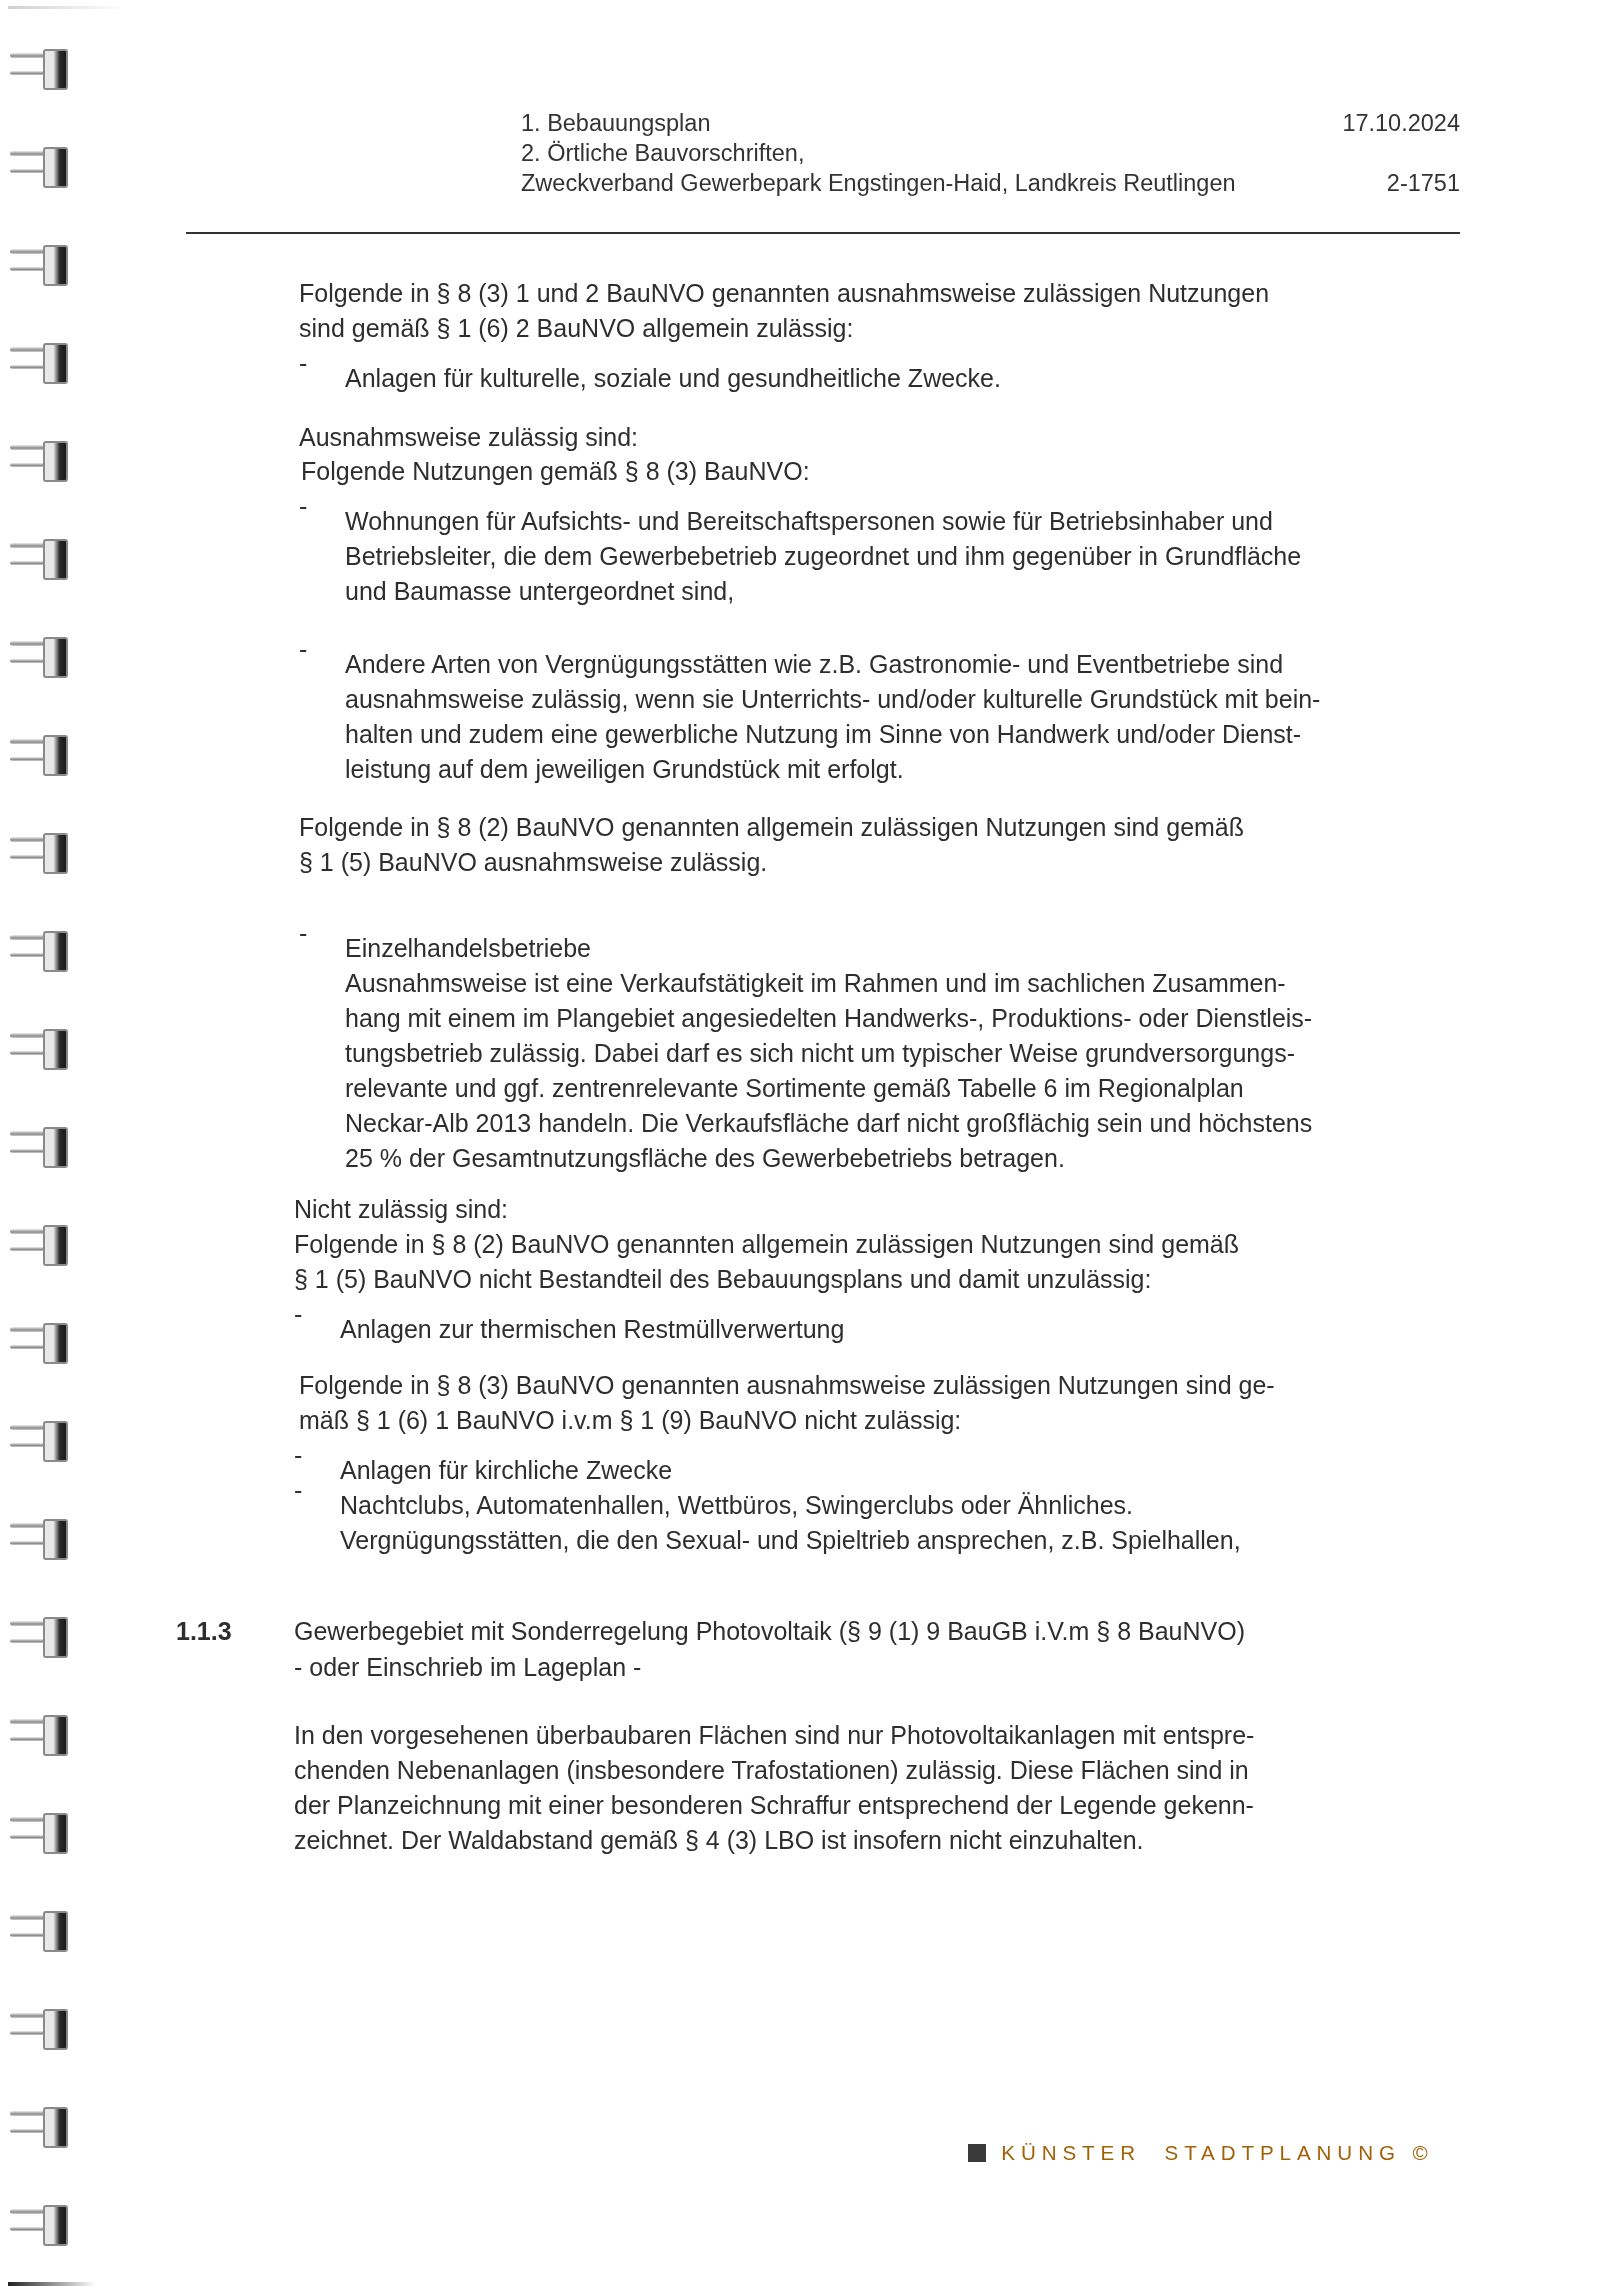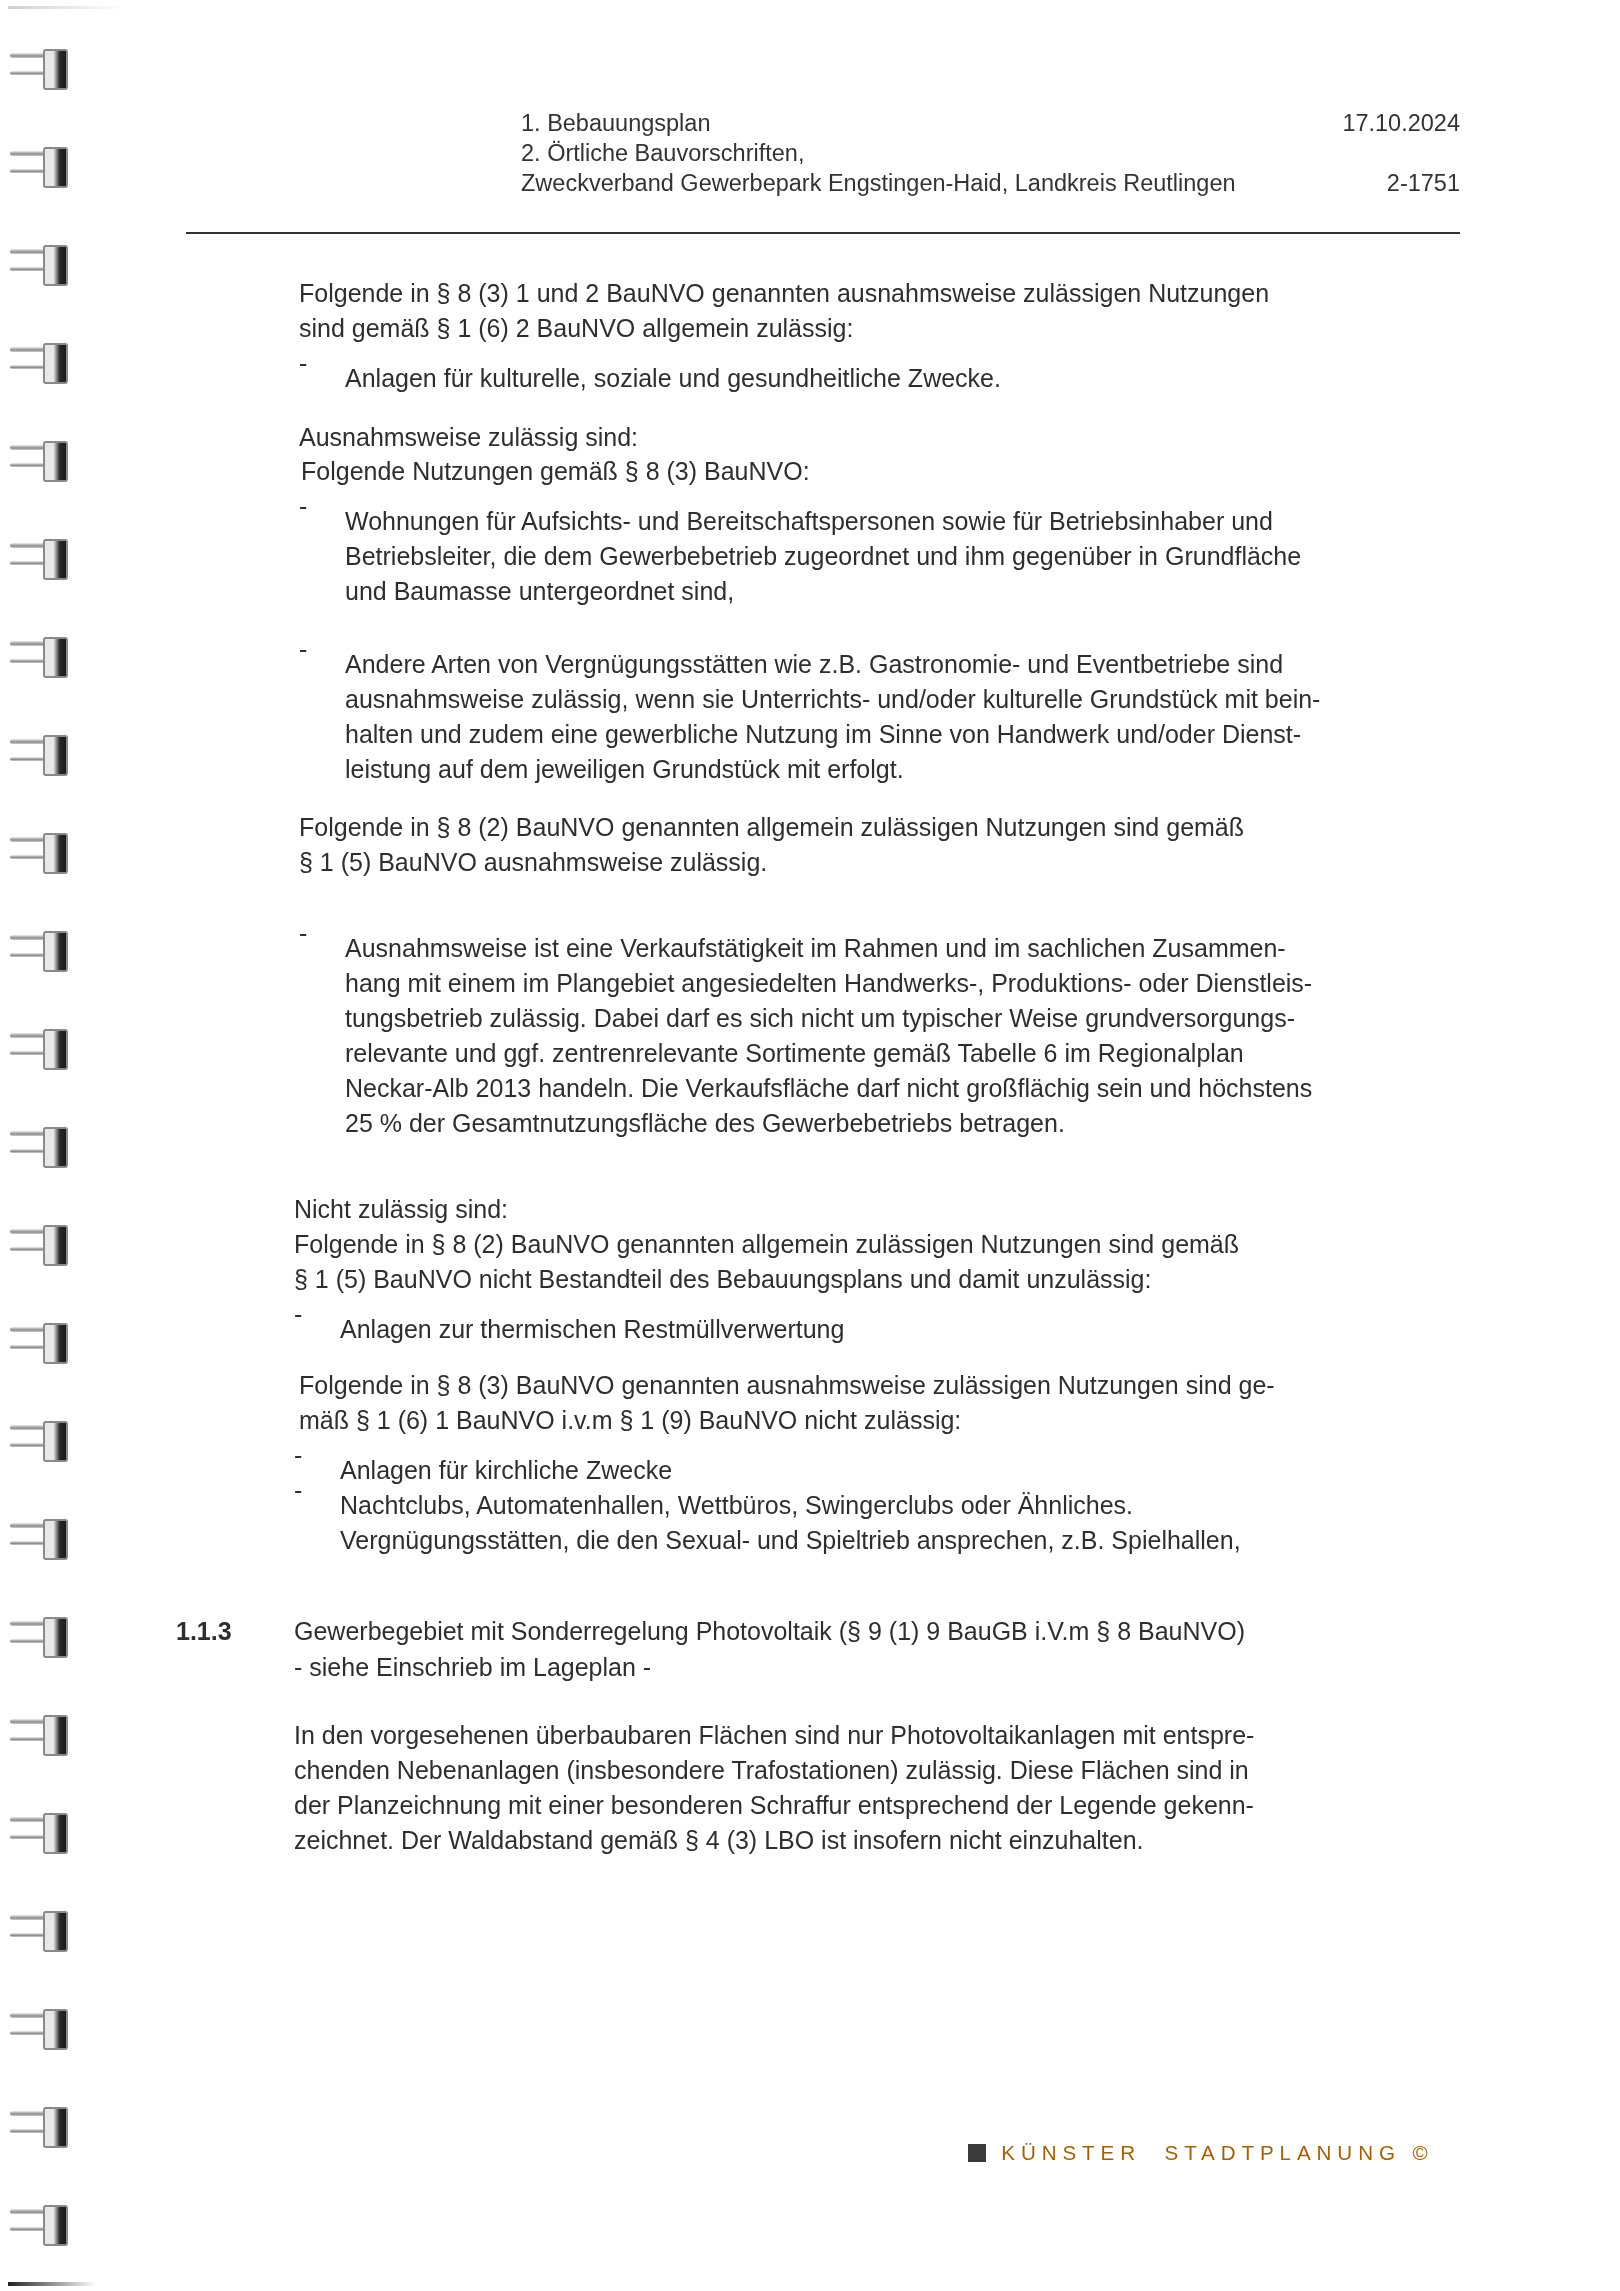--- a/index.html
+++ b/index.html
@@ -215,20 +215,21 @@
     <span class="line">leistung auf dem jeweiligen Grundstück mit erfolgt.</span>
   </span>
 </div>
 <div class="text para justify" style="top:810px;">
   <span class="line">Folgende in § 8 (2) BauNVO genannten allgemein zulässigen Nutzungen sind gemäß</span>
   <span class="line">§ 1 (5) BauNVO ausnahmsweise zulässig.</span>
 </div>
 <div class="text dash-item justify" style="top:916px;">
   <span class="dash">-</span>
   <span class="content">
+    <span class="line">Einzelhandelsbetriebe</span>
     <span class="line">Ausnahmsweise ist eine Verkaufstätigkeit im Rahmen und im sachlichen Zusammen-</span>
     <span class="line">hang mit einem im Plangebiet angesiedelten Handwerks-, Produktions- oder Dienstleis-</span>
     <span class="line">tungsbetrieb zulässig. Dabei darf es sich nicht um typischer Weise grundversorgungs-</span>
     <span class="line">relevante und ggf. zentrenrelevante Sortimente gemäß Tabelle 6 im Regionalplan</span>
     <span class="line">Neckar-Alb 2013 handeln. Die Verkaufsfläche darf nicht großflächig sein und höchstens</span>
     <span class="line">25 % der Gesamtnutzungsfläche des Gewerbebetriebs betragen.</span>
   </span>
 </div>
 
 <div class="text para bold" style="top:1192px; left:294px;">Nicht zulässig sind:</div>
@@ -253,21 +254,21 @@
   <span class="content">
     <span class="line">Nachtclubs, Automatenhallen, Wettbüros, Swingerclubs oder Ähnliches.</span>
     <span class="line">Vergnügungsstätten, die den Sexual- und Spieltrieb ansprechen, z.B. Spielhallen,</span>
   </span>
 </div>
 
 <div class="text sect-num" style="top:1614px;">1.1.3</div>
 <div class="text para" style="top:1614px; left:294px;">
   <span class="bold">Gewerbegebiet mit Sonderregelung Photovoltaik</span><span> (§ 9 (1) 9 BauGB i.V.m § 8 BauNVO)</span>
 </div>
-<div class="text para" style="top:1650px; left:294px;">- siehe Einschrieb im Lageplan -</div>
+<div class="text para" style="top:1650px; left:294px;">- oder Einschrieb im Lageplan -</div>
 <div class="text para" style="top:1718px; left:294px; width:1127px;">
   <span class="line">In den vorgesehenen überbaubaren Flächen sind nur Photovoltaikanlagen mit entspre-</span>
   <span class="line">chenden Nebenanlagen (insbesondere Trafostationen) zulässig. Diese Flächen sind in</span>
   <span class="line">der Planzeichnung mit einer besonderen Schraffur entsprechend der Legende gekenn-</span>
   <span class="line">zeichnet. Der Waldabstand gemäß § 4 (3) LBO ist insofern nicht einzuhalten.</span>
 </div>
 
 <div class="footer">
   <span class="square"></span>
   <span>KÜNSTER</span>

